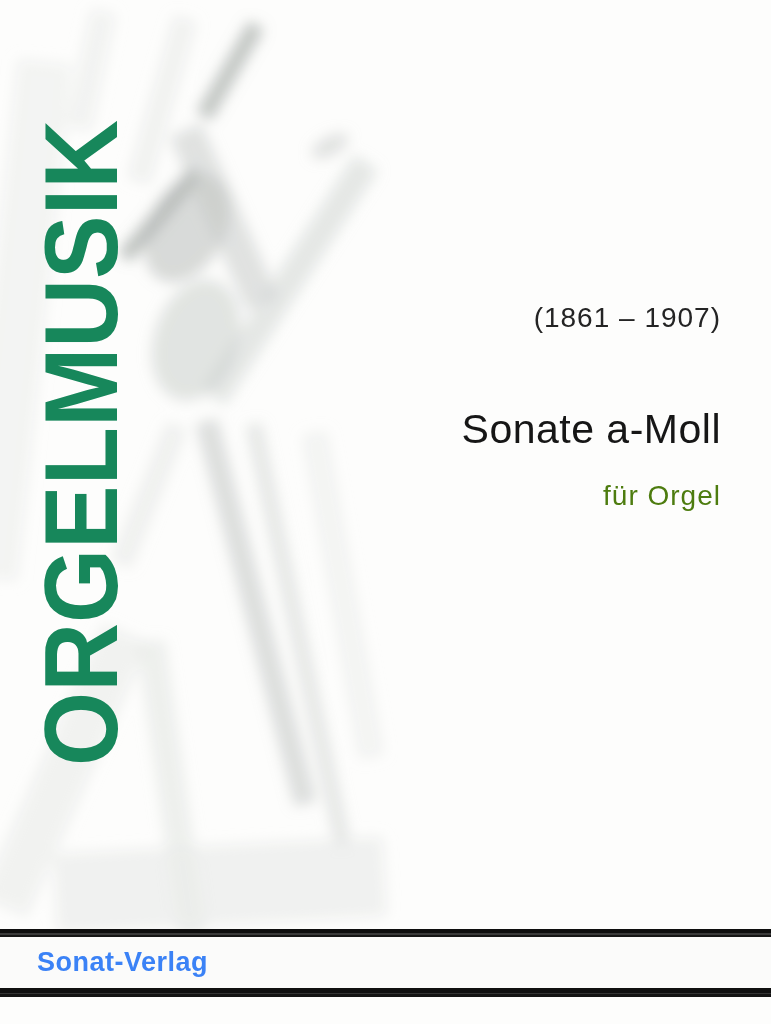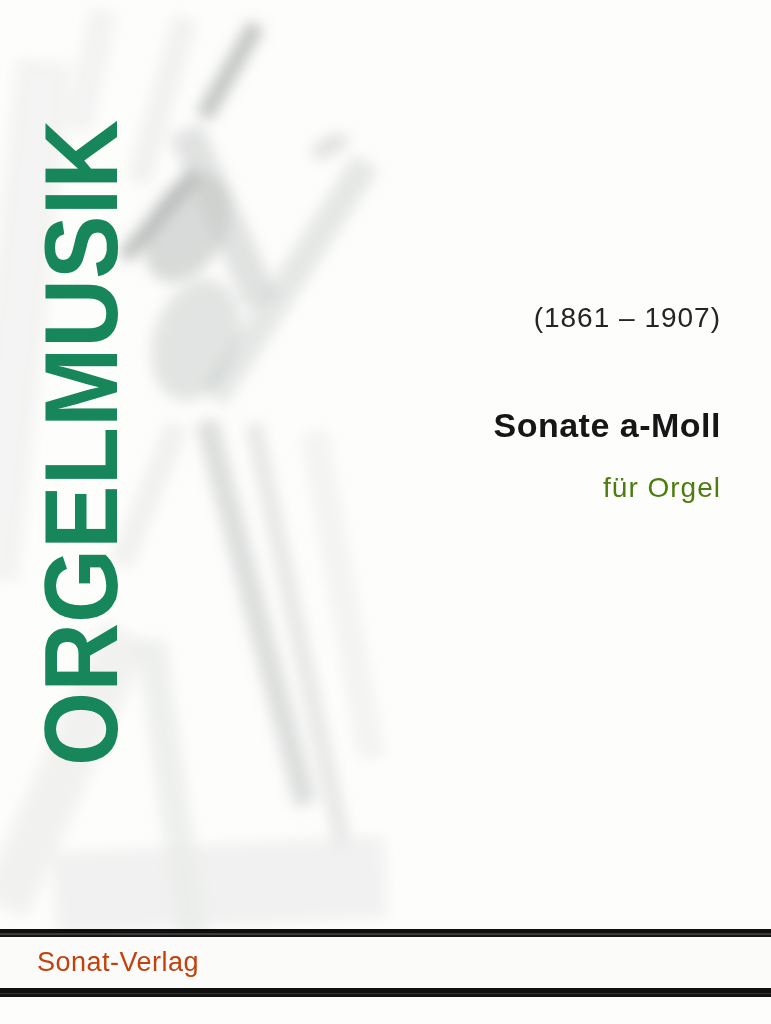--- a/index.html
+++ b/index.html
@@ -43,22 +43,22 @@
     color: #1e1e1e;
   }
   .composer-dates {
     margin-top: 6px;
     font-size: 28px;
     letter-spacing: 1px;
     color: #242424;
   }
   .work-title {
     margin-top: 72px;
-    font-size: 34px;
-    font-weight: 700;
+    font-size: 41px;
+    font-weight: 400;
     letter-spacing: 0.5px;
     color: #161616;
     text-align: right;
   }
   .work-subtitle {
     margin-top: 27px;
     font-size: 28px;
     letter-spacing: 1px;
     color: #4d7c0f;
   }
@@ -88,21 +88,22 @@
     background: #fbfbfa;
     display: flex;
     align-items: center;
     justify-content: space-between;
     box-sizing: border-box;
     padding: 0 39px 0 37px;
   }
   .publisher-name {
     font-size: 27px;
     letter-spacing: 0.5px;
-    color: #c2410c;
+    color: #3b82f6;
+    font-weight: bold;
   }
   .catalog-number {
     font-size: 21px;
     letter-spacing: 0.5px;
     color: #2a2a2a;
   }
 </style>
 </head>
 <body>
 

